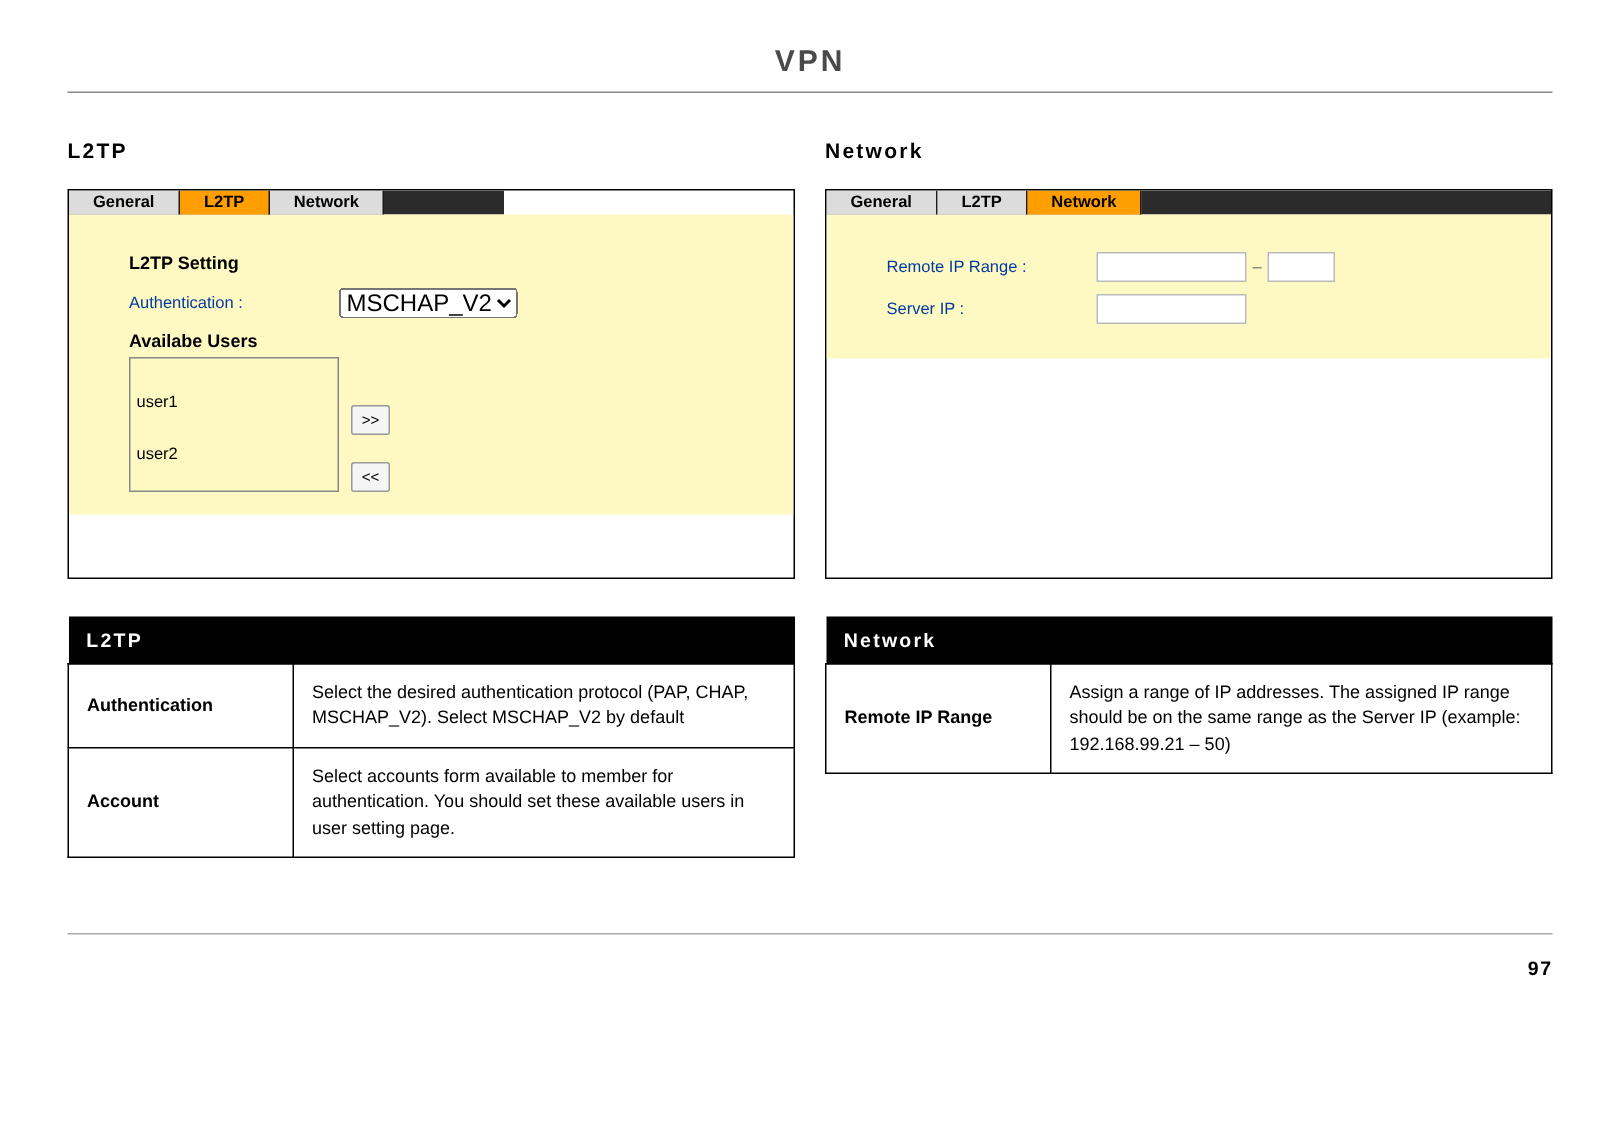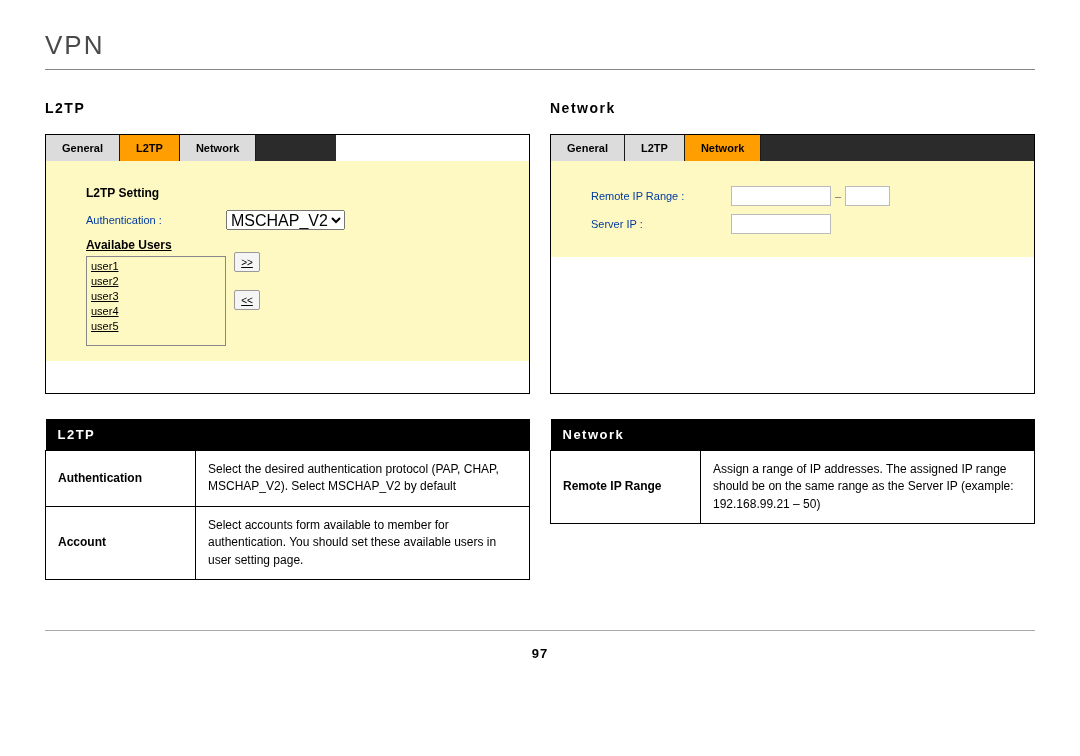--- a/index.html
+++ b/index.html
@@ -9,25 +9,26 @@
     padding: 30px 45px 20px 45px;
     background: #fff;
     color: #000;
     font-size: 12px;
   }
   .page {
     width: 990px;
     margin: 0 auto;
   }
   h1.page-title {
-    font-size: 26px;
-    font-weight: 400;
+    font-size: 20px;
+    font-weight: 700;
     letter-spacing: 2px;
     color: #4a4a4a;
     margin: 0 0 8px 0;
+    text-align: center;
   }
   hr.rule {
     border: none;
     border-top: 1px solid #888;
     margin: 0 0 30px 0;
   }
   hr.bottom-rule {
     border: none;
     border-top: 1px solid #aaa;
     margin: 50px 0 15px 0;
@@ -50,50 +51,50 @@
     background: #fff;
     height: 260px;
     padding: 0;
     overflow: hidden;
     position: relative;
     margin-bottom: 25px;
   }
   .tabbar {
     display: flex;
     background: #2b2b2b;
-    height: 26px;
+    height: 16px;
     align-items: stretch;
   }
   .tabbar.narrow { width: 290px; }
   .tab {
     padding: 0 16px;
     font-size: 11px;
     font-weight: 700;
     display: flex;
     align-items: center;
     border-right: 1px solid #1a1a1a;
     color: #fff;
     cursor: pointer;
   }
   .tab.inactive { background: #dcdcdc; color: #000; }
   .tab.active { background: #ff9e00; color: #000; }
   .shot-body { padding: 25px 40px 15px 40px; background:#fef9c3; }
   .shot .setting-title { font-weight:700; font-size:12px; margin-bottom:10px; }
   .shot .field-row { display:flex; align-items:center; margin-bottom:8px; font-size:11px; }
   .shot .field-label { color:#003b9f; width:140px; }
   .shot select.dd { font-size:16px; height:20px; }
-  .mover { display:flex; gap:8px; align-items:flex-start;text-decoration:underline; }
+  .mover { display:flex; gap:8px; align-items:flex-end; }
   .listbox {
     border:1px solid #888;
     width:140px; height:90px;
     font-size:11px;
     padding:2px 4px;
     overflow:hidden;
   }
-  .listbox div { line-height:15px; }
+  .listbox div { line-height:15px;margin-top:20px; }
   .mover-col-head { font-weight:700; font-size:12px; margin-bottom:4px; }
   .mover-btns { display:flex; flex-direction:column; gap:18px; padding-top:14px; }
   .mover-btns button {
     width:26px; height:20px; font-size:10px;
     border:1px solid #999; background:#f5f5f5; border-radius:2px; cursor:pointer;
   }
   .net-input { border:1px solid #bbb; height:20px; padding:0 3px; font-size:11px; }
   .net-input.long { width:100px; }
   .net-input.short { width:45px; }
   .dash { margin:0 4px; color:#666; }
@@ -108,21 +109,21 @@
     padding:8px 12px; font-size:13px; letter-spacing:1.5px;
   }
   table.desc td {
     border:1px solid #000;
     padding:10px 12px;
     vertical-align: middle;
     line-height:1.45;
   }
   table.desc td.key { font-weight:700; width:150px; }
 
-  .page-num { text-align:center; font-size:13px; font-weight:700; letter-spacing:1px; }
+  .page-num { text-align:right; font-size:13px; font-weight:700; letter-spacing:1px; }
 </style>
 </head>
 <body>
 
 <div class="page">
   <h1 class="page-title">VPN</h1>
   <hr class="rule">
 
   <div class="cols">
 

